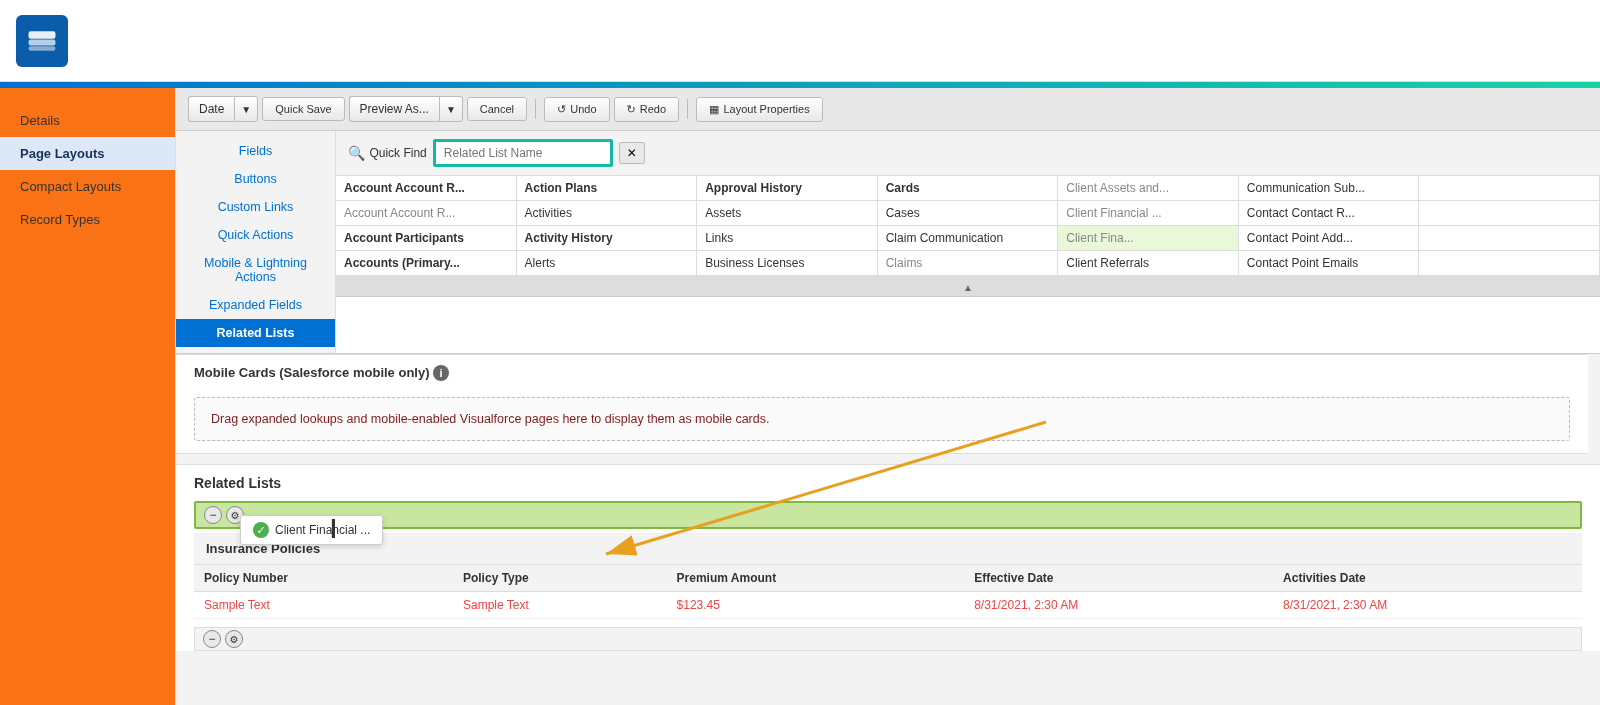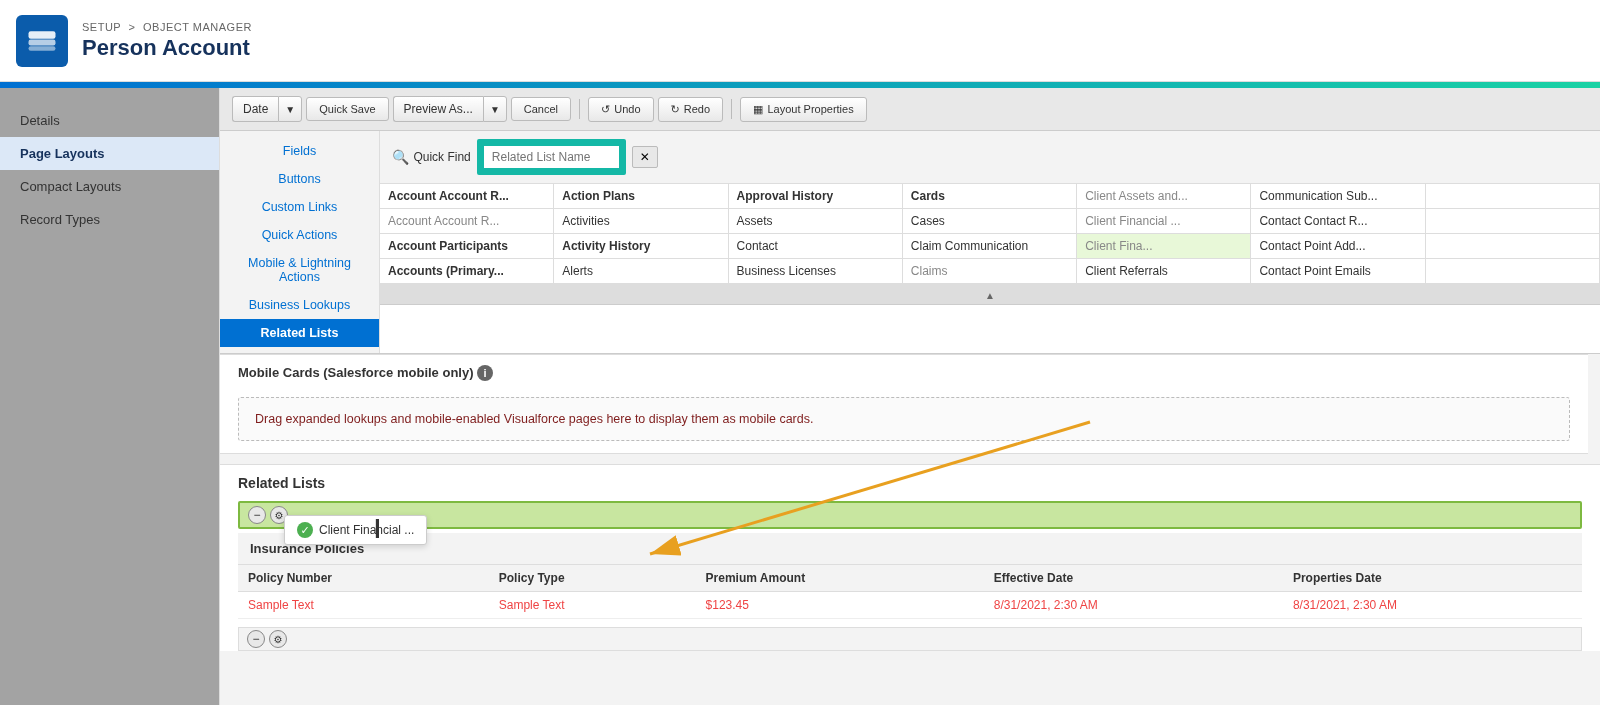--- a/index.html
+++ b/index.html
@@ -35,22 +35,22 @@
     }
 
     
     .body-layout {
       display: flex;
       height: calc(705px - 82px - 6px);
     }
 
     
     .sidebar {
-      width: 220px;
-      background: #a3a3a3;
+      width: 176px;
+      background: #f97316;
       border-right: 1px solid #ddd;
       padding: 16px 0;
       flex-shrink: 0;
     }
     .sidebar-item {
       padding: 9px 20px;
       cursor: pointer;
       color: #0070d2;
       font-size: 13px;
     }
@@ -144,24 +144,24 @@
 
     
     .quick-find-bar {
       padding: 8px 12px;
       background: #f3f3f3;
       border-bottom: 1px solid #ddd;
       display: flex; align-items: center; gap: 6px;
     }
     .quick-find-label { font-size: 12px; color: #333; display: flex; align-items: center; gap: 4px; }
     .quick-find-input {
-      border: 7px solid #14b8a6;
+      border: 3px solid #14b8a6;
       padding: 4px 8px;
       font-size: 12px;
-      width: 149px;
+      width: 180px;
       border-radius: 2px;
     }
     .quick-find-clear {
       border: 1px solid #bbb;
       background: #e8e8e8;
       padding: 3px 7px;
       cursor: pointer;
       border-radius: 2px;
       font-size: 12px;
     }
@@ -340,28 +340,20 @@
 </head>
 <body>
 
 <div class="app-header">
   <div class="app-logo">
     <svg viewBox="0 0 40 30" fill="none">
       <rect x="2" y="2" width="36" height="10" rx="3" fill="white" opacity="0.9"></rect>
       <rect x="2" y="13" width="36" height="8" rx="3" fill="white" opacity="0.7"></rect>
       <rect x="2" y="22" width="36" height="6" rx="3" fill="white" opacity="0.5"></rect>
     </svg>
-  </div>
-  <div class="app-header-text">
-    <div class="breadcrumb">
-      <span style="cursor:pointer">SETUP</span>
-      <span style="color:#666;margin:0 4px">&gt;</span>
-      <span style="cursor:pointer">OBJECT MANAGER</span>
-    </div>
-    <div class="page-title">Person Account</div>
   </div>
 </div>
 
 <div class="accent-bar"></div>
 
 <div class="body-layout">
 
   <div class="sidebar">
     <div class="sidebar-item plain">Details</div>
     <div class="sidebar-item bold-plain active" style="background:#dce8f7;color:#16325c;font-weight:bold;">Page Layouts</div>
@@ -399,21 +391,21 @@
     </div>
 
     <div class="panel-area">
 
       <div class="nav-panel">
         <div class="nav-item">Fields</div>
         <div class="nav-item">Buttons</div>
         <div class="nav-item">Custom Links</div>
         <div class="nav-item">Quick Actions</div>
         <div class="nav-item">Mobile &amp; Lightning Actions</div>
-        <div class="nav-item">Business Lookups</div>
+        <div class="nav-item">Expanded Fields</div>
         <div class="nav-item active-nav">Related Lists</div>
       </div>
 
       <div class="related-panel">
 
         <div class="quick-find-bar">
           <span class="quick-find-label">
             <span style="color:#0070d2;font-size:14px;">🔍</span>
             <span>Quick Find</span>
           </span>
@@ -435,21 +427,21 @@
             <div class="rlist-cell gray-text">Account Account R...</div>
             <div class="rlist-cell">Activities</div>
             <div class="rlist-cell">Assets</div>
             <div class="rlist-cell">Cases</div>
             <div class="rlist-cell gray-text">Client Financial ...</div>
             <div class="rlist-cell">Contact Contact R...</div>
             <div class="rlist-cell"></div>
 
             <div class="rlist-cell bold-cell">Account Participants</div>
             <div class="rlist-cell bold-cell">Activity History</div>
-            <div class="rlist-cell">Contact</div>
+            <div class="rlist-cell">Links</div>
             <div class="rlist-cell">Claim Communication</div>
             <div class="rlist-cell gray-text dragging-source">Client Fina...</div>
             <div class="rlist-cell">Contact Point Add...</div>
             <div class="rlist-cell"></div>
 
             <div class="rlist-cell bold-cell">Accounts (Primary...</div>
             <div class="rlist-cell">Alerts</div>
             <div class="rlist-cell">Business Licenses</div>
             <div class="rlist-cell gray-text">Claims</div>
             <div class="rlist-cell">Client Referrals</div>
@@ -510,21 +502,21 @@
             <div class="insurance-header">
               <span>Insurance Policies</span>
             </div>
             <table class="ins-table">
               <thead>
                 <tr>
                   <th>Policy Number</th>
                   <th>Policy Type</th>
                   <th>Premium Amount</th>
                   <th>Effective Date</th>
-                  <th>Properties Date</th>
+                  <th>Activities Date</th>
                 </tr>
               </thead>
               <tbody>
                 <tr>
                   <td>Sample Text</td>
                   <td>Sample Text</td>
                   <td>$123.45</td>
                   <td>8/31/2021, 2:30 AM</td>
                   <td>8/31/2021, 2:30 AM</td>
                 </tr>

